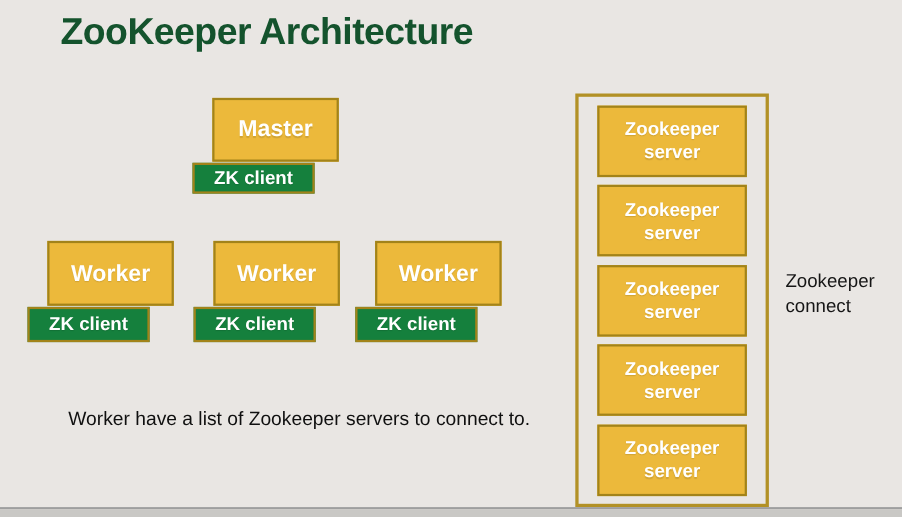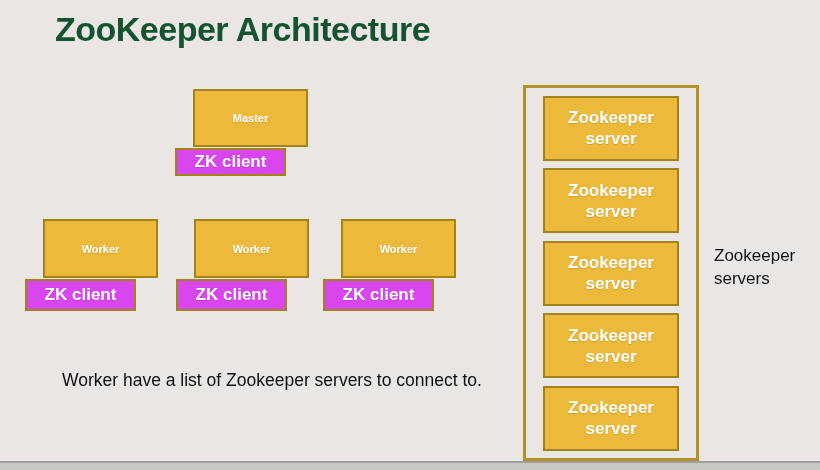--- a/index.html
+++ b/index.html
@@ -18,27 +18,27 @@
   }
   
   .node-group {
     position: absolute;
     display: flex; flex-direction: column; align-items: center;
   }
   .node-main {
     width: 100%; box-sizing: border-box;
     background: #ecb93b; border: 2px solid #a2831a;
     display: flex; align-items: center; justify-content: center;
-    color: #ffffff; font-weight: bold; font-size: 11px;
+    color: #ffffff; font-weight: bold; font-size: 21px;
     text-shadow: 0 1px 1px rgba(0,0,0,0.12);
     margin-left: 40px;
   }
   .node-sub {
     width: calc(100% - 4px); box-sizing: border-box; margin-top: 1px;
-    background: #d946ef; border: 2px solid #a2831a;
+    background: #15803d; border: 2px solid #a2831a;
     display: flex; align-items: center; justify-content: center;
     color: #ffffff; font-weight: bold; font-size: 17px;
     text-shadow: 0 1px 1px rgba(0,0,0,0.12);
   }
   #master-group { left: 173px; top: 89px; width: 115px; }
   #master-group .node-main { height: 58px; }
   #master-group .node-sub  { height: 28px; }
   .worker-group { top: 219px; width: 115px; }
   .worker-group .node-main { height: 59px; }
   .worker-group .node-sub  { height: 32px; }
@@ -120,19 +120,19 @@
     <span>server</span>
   </div>
   <div class="server-node">
     <span>Zookeeper</span>
     <span>server</span>
   </div>
 </div>
 
 <div class="ensemble-label">
   <div>Zookeeper</div>
-  <div>servers</div>
+  <div>connect</div>
 </div>
 
 <div class="caption">Worker have a list of Zookeeper servers to connect to.</div>
 
 <div class="bottom-line"></div>
 <div class="bottom-strip"></div>
 
 </body></html>

